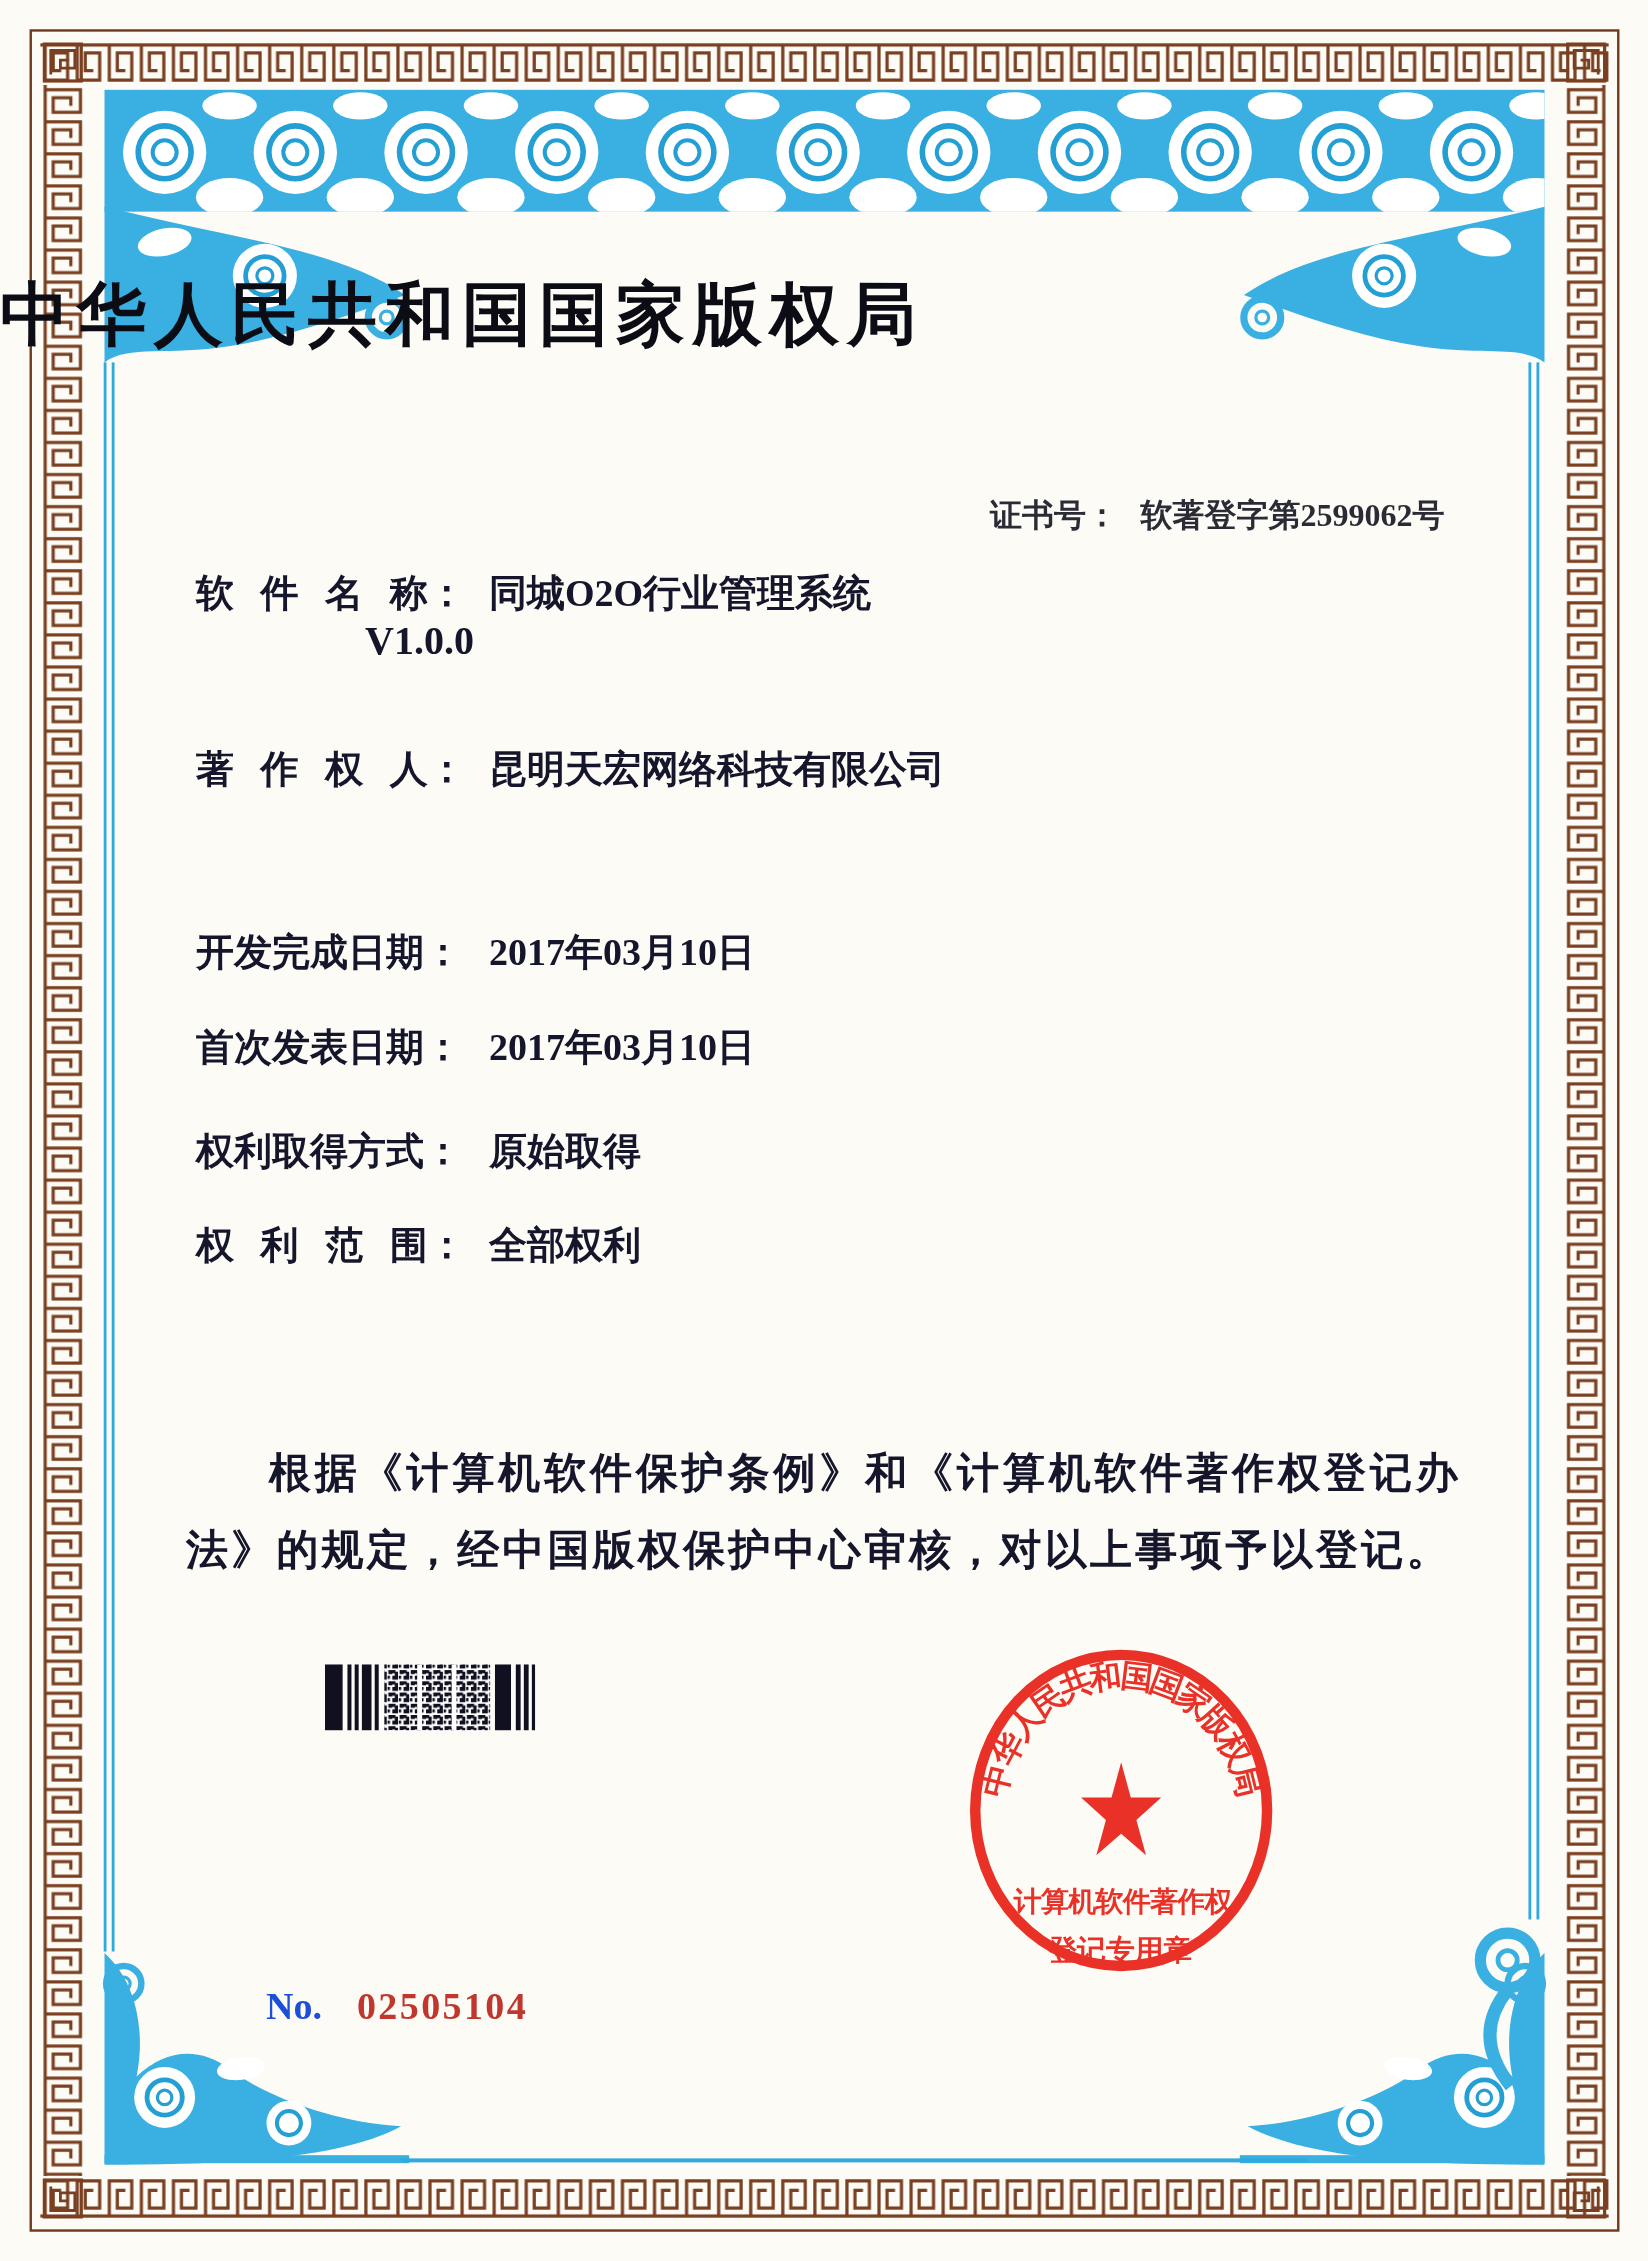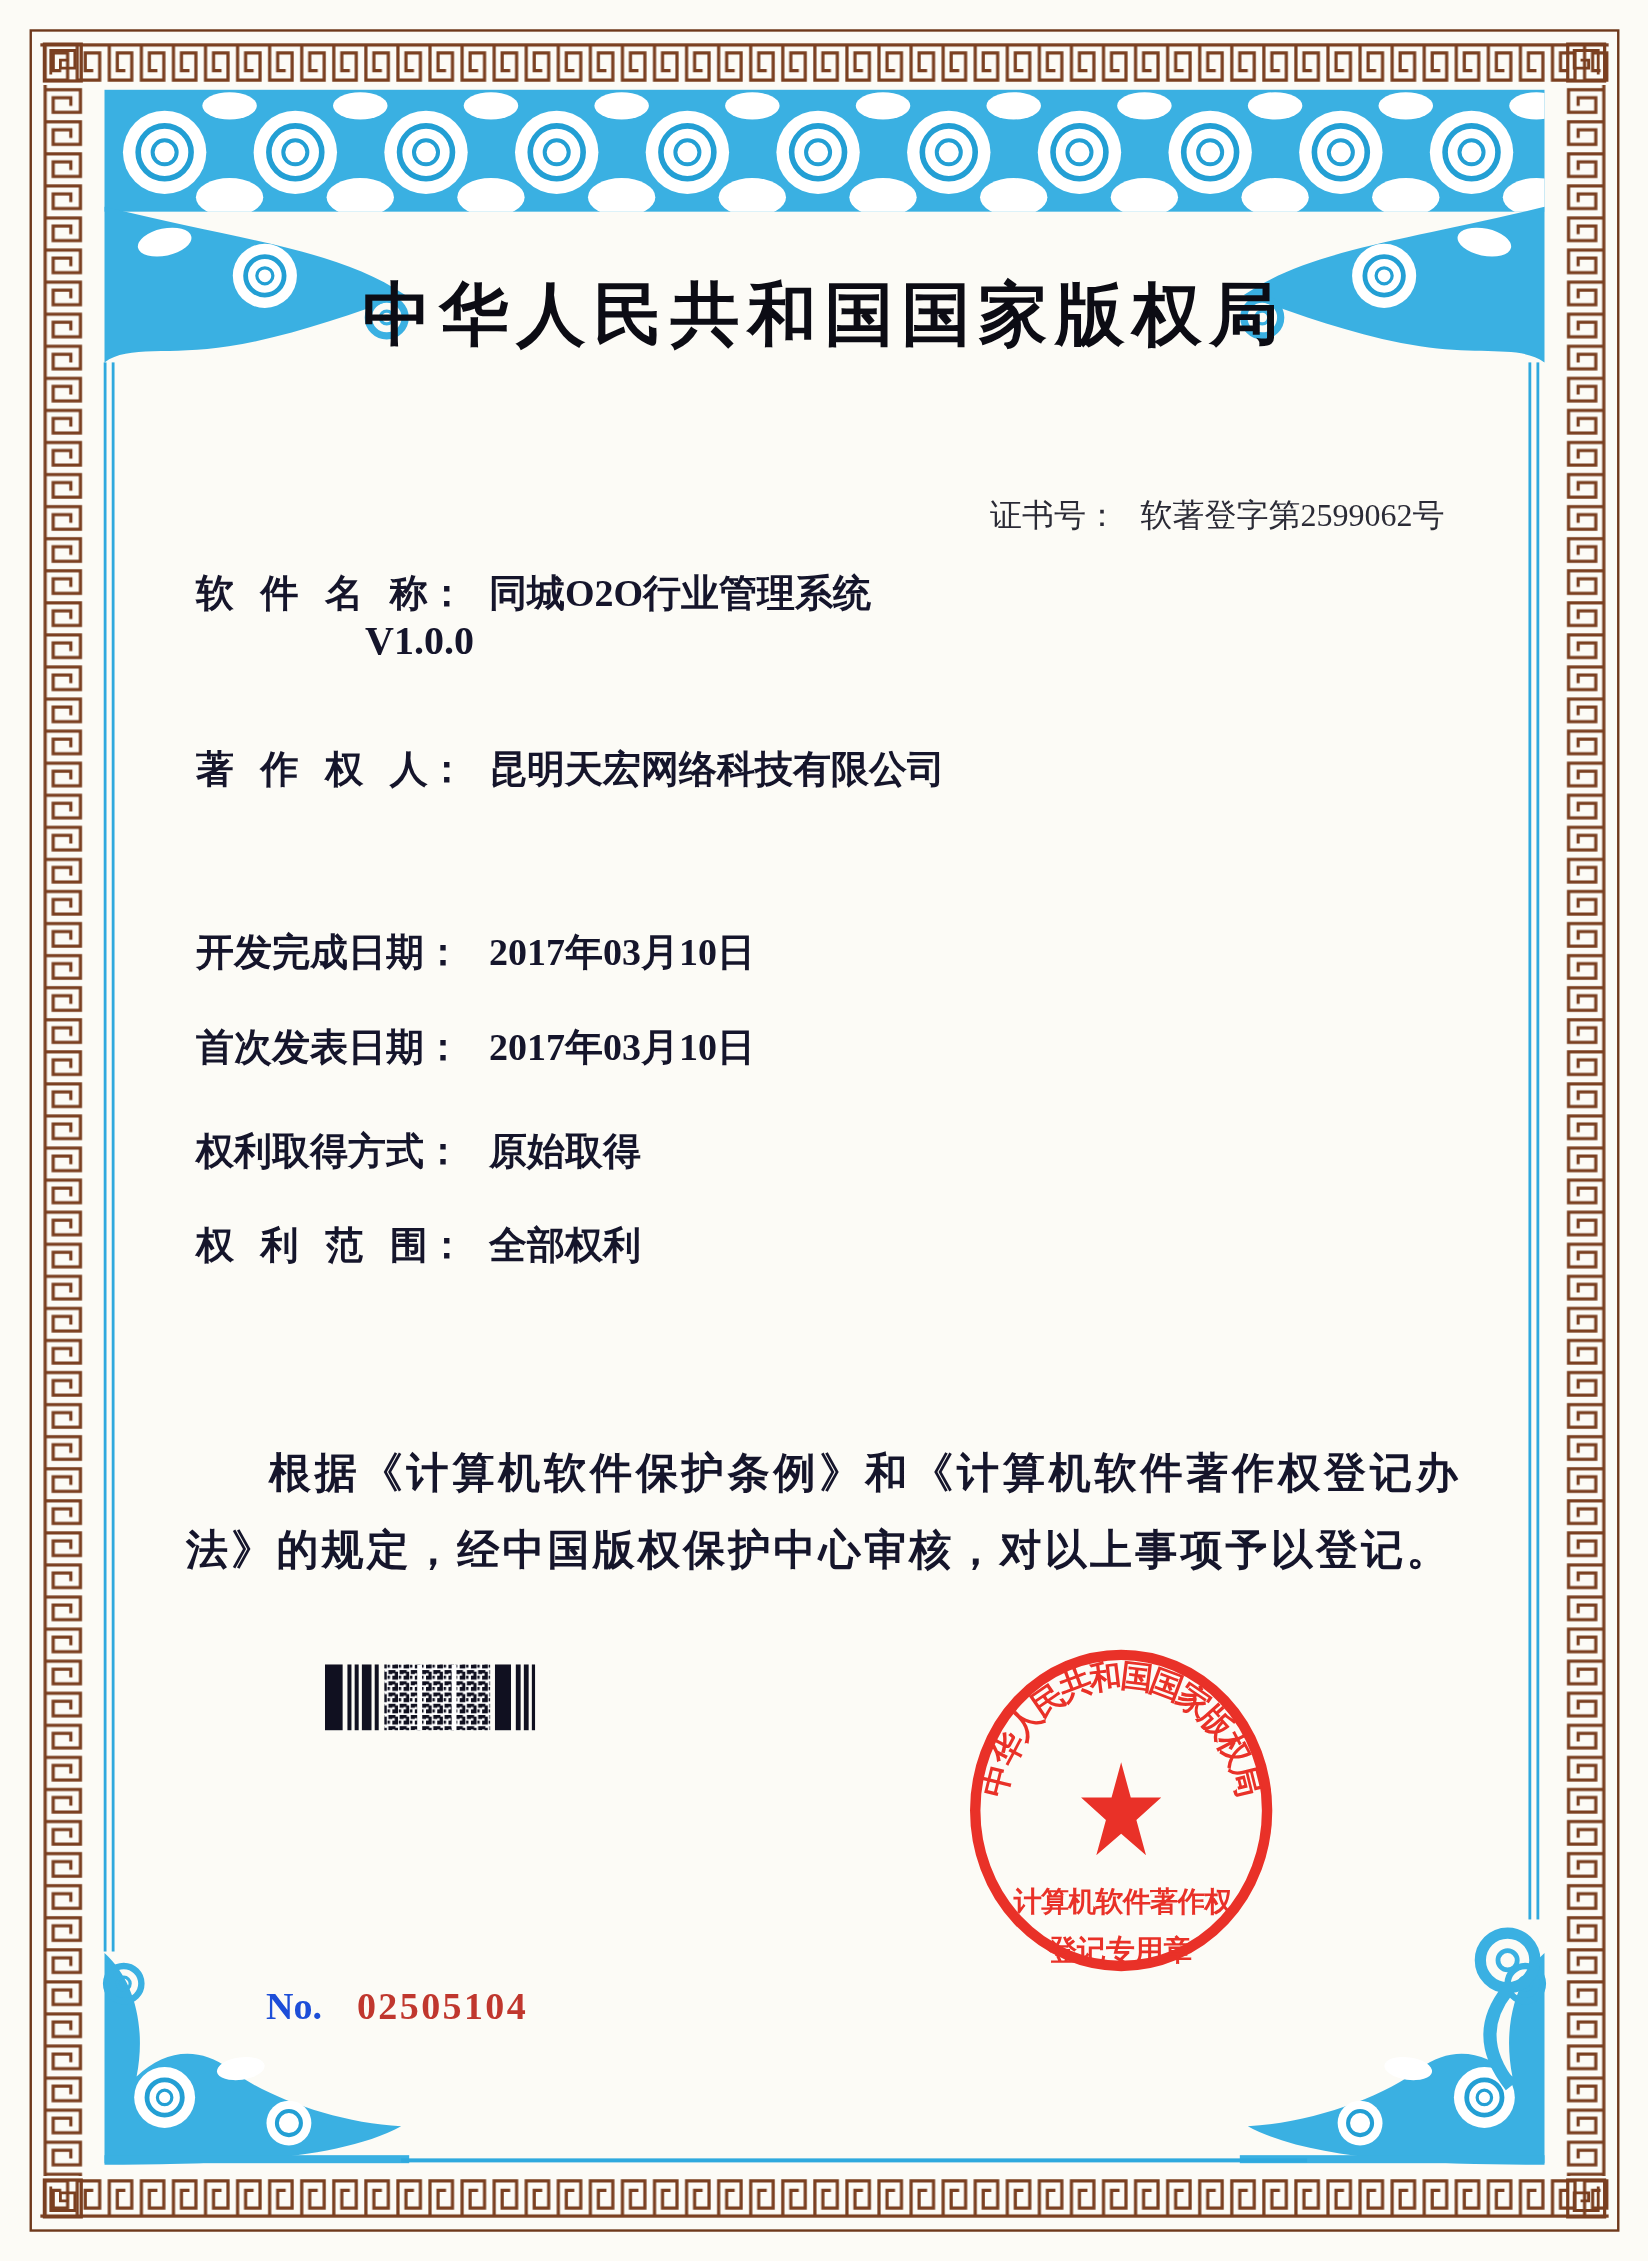--- a/index.html
+++ b/index.html
@@ -8,31 +8,31 @@
     width:1649px;height:2261px;
     background:#fcfbf6;
     overflow:hidden;
     font-family:"Liberation Serif","DejaVu Serif",serif;
     color:#15152b;
   }
   .deco{position:absolute;left:0;top:0;z-index:1;pointer-events:none;}
   .content{position:absolute;left:0;top:0;width:100%;height:100%;z-index:2;}
   .authority{
     position:absolute;top:269px;left:0;width:100%;
-    text-align:center;font-size:69px;font-weight:700;
+    font-size:69px;font-weight:700;
     letter-spacing:8px;color:#0c0c14;white-space:nowrap;
   }
   .cert-title{
     position:absolute;top:369px;left:0;width:100%;
     text-align:center;font-size:79px;font-weight:700;
     letter-spacing:4px;color:#0b0b12;white-space:nowrap;
   }
   .cert-no{
     position:absolute;top:494px;left:990px;
-    font-size:32px;font-weight:400;color:#2b2b36;white-space:nowrap;text-align:center;
+    font-size:32px;font-weight:700;color:#2b2b36;white-space:nowrap;text-align:center;
   }
   .cert-no .v{margin-left:22.5px;}
   .row{
     position:absolute;left:196px;width:1363px;height:56px;
     font-size:38px;font-weight:700;white-space:nowrap;color:#15152b;
   }
   .row .fvalue{position:absolute;left:293px;top:0;}
   .row.narrowval .fvalue{position:absolute;left:194px;top:0;}
   .ver{
     position:absolute;left:365px;top:617px;

